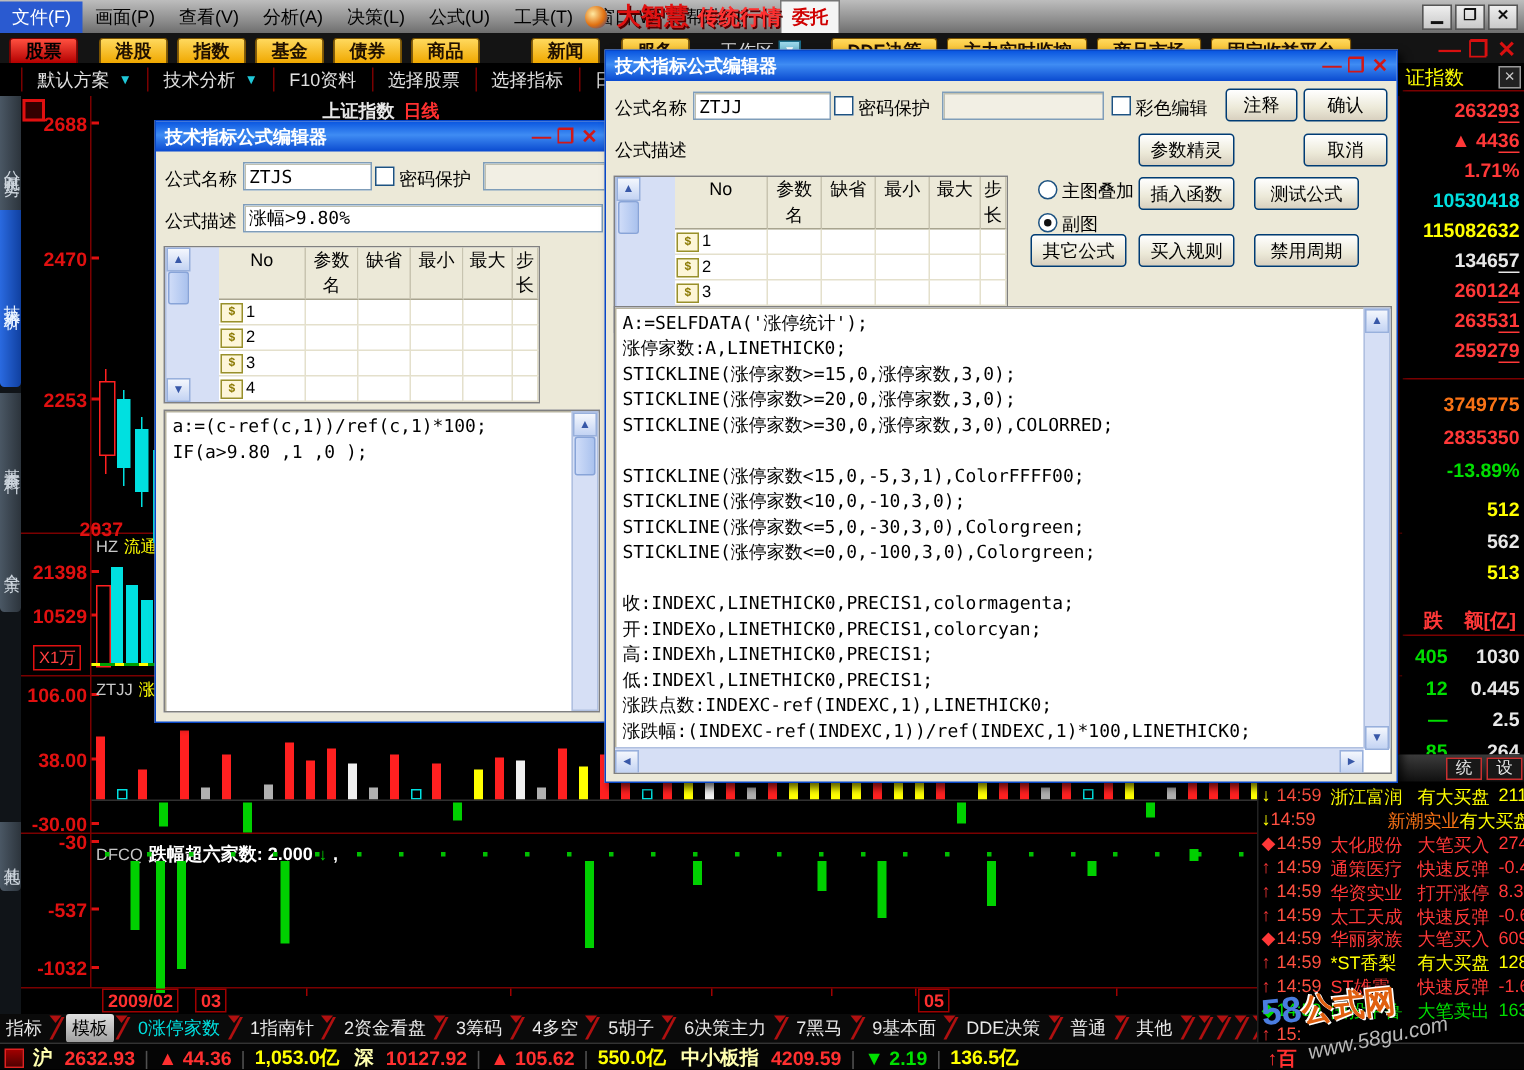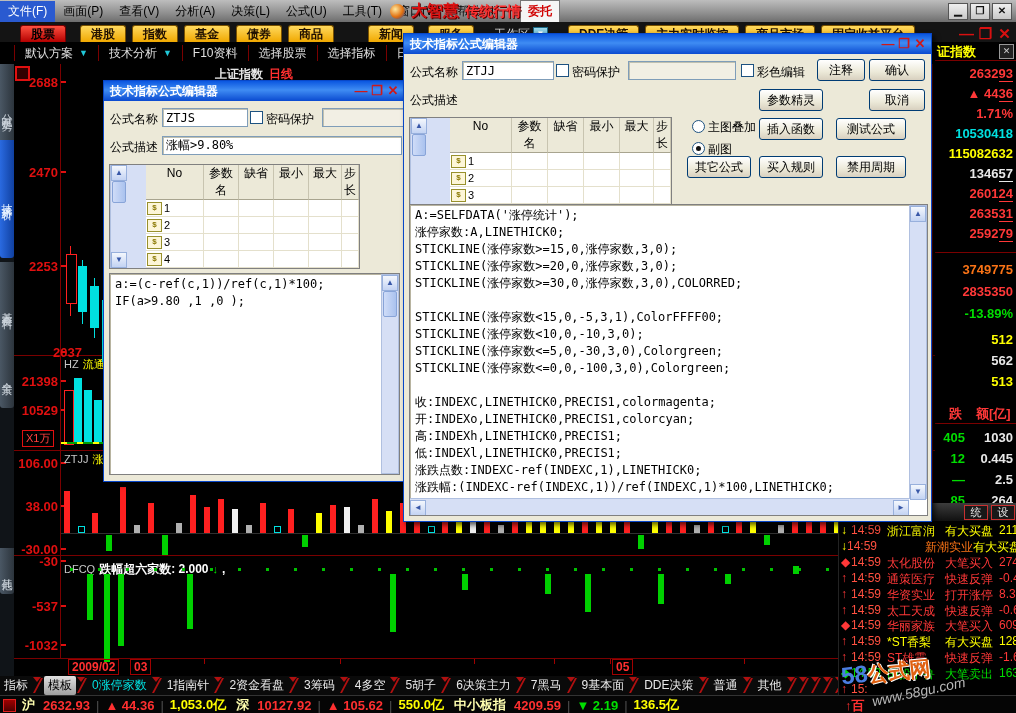--- a/index.html
+++ b/index.html
@@ -61,21 +61,21 @@
   #corner-icon{position:absolute;left:1px;top:2px;width:11px;height:11px;border:2px solid #e01010;background:#300;}
   
   #dateaxis{position:absolute;left:0;top:595px;width:921px;height:17px;color:#ff3030;font-size:12px;font-weight:bold;}
   #da-period{position:absolute;left:4px;top:18px;color:#ffff00;}
   #da-period .tri{color:#ffe000;font-size:10px;}
   .da-box{position:absolute;top:0;border:1px solid #a00000;padding:0 3px;height:14px;line-height:14px;}
   .da-tick{position:absolute;top:0;width:1px;height:5px;background:#a00000;}
   
   #rpanel{position:absolute;left:935px;top:42px;width:81px;height:461px;background:#000;overflow:hidden;}
   #rp-head{position:absolute;left:0;top:0;width:81px;height:18px;border-bottom:1px solid #7a0000;}
-  #rp-title{position:absolute;left:2px;top:1px;color:#ffff00;font-size:13px;font-weight:bold;}
+  #rp-title{position:absolute;left:2px;top:1px;color:#ffff00;font-size:13px;font-weight:normal;}
   #rp-close{position:absolute;right:2px;top:2px;width:13px;height:13px;border:1px solid #999;color:#ccc;
      font-size:9px;line-height:12px;text-align:center;background:#222;}
   .rp-val{position:absolute;right:3px;font-size:13px;font-weight:bold;white-space:nowrap;}
   .rp-val .dec{border-bottom:1px solid currentColor;}
   .rp-div{position:absolute;left:0;width:81px;height:1px;background:#7a0000;}
   .rp-cell{position:absolute;font-size:13px;font-weight:bold;text-align:right;}
   
   #ticker{position:absolute;left:838px;top:503px;width:178px;height:210px;background:#000;border-left:1px solid #222;}
   #ticker-top{position:absolute;left:0;top:0;width:178px;height:18px;background:linear-gradient(#3c3c3c,#101010);}
   .tk-tab{position:absolute;top:2px;width:22px;height:13px;border:1px solid #c83030;color:#e8e8e8;
@@ -154,21 +154,21 @@
     </span>
     <span class="winbtns" style="right:4px;" id="winbtns-gray">
         <span class="winbtn">▁</span>
         <span class="winbtn">❐</span>
         <span class="winbtn">✕</span>
       </span>
   </div>
 
   <div id="tabrow">
     <span id="tabrow-items" style="display:flex;align-items:flex-end;flex:1;">
-        <span class="tab red" style="margin-left: 20px;">股票</span>
+        <span class="tab red" style="margin-left: 6px;">股票</span>
         <span class="tab " style="margin-left: 8px;">港股</span>
         <span class="tab " style="margin-left: 0px;">指数</span>
         <span class="tab " style="margin-left: 0px;">基金</span>
         <span class="tab " style="margin-left: 0px;">债券</span>
         <span class="tab " style="margin-left: 0px;">商品</span>
         <span class="tab " style="margin-left: 28px;">新闻</span>
         <span class="tab " style="margin-left: 8px;">服务</span>
         <span class="tab dark" style="margin-left: 4px;">
           <span>工作区</span>
           <span class="dd-box">▼</span>

